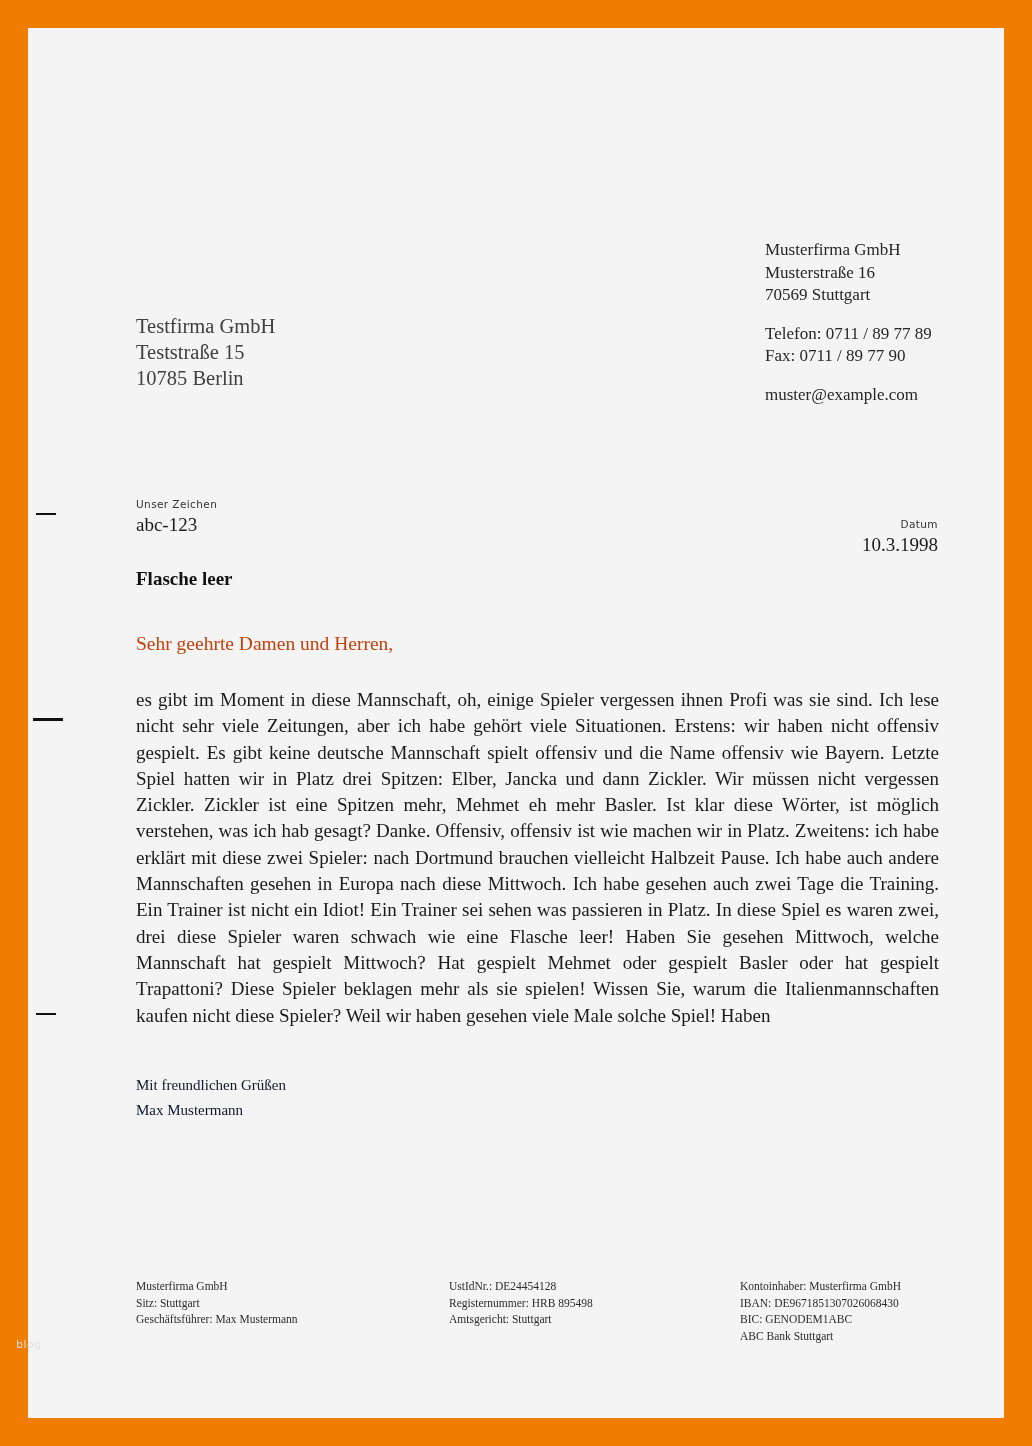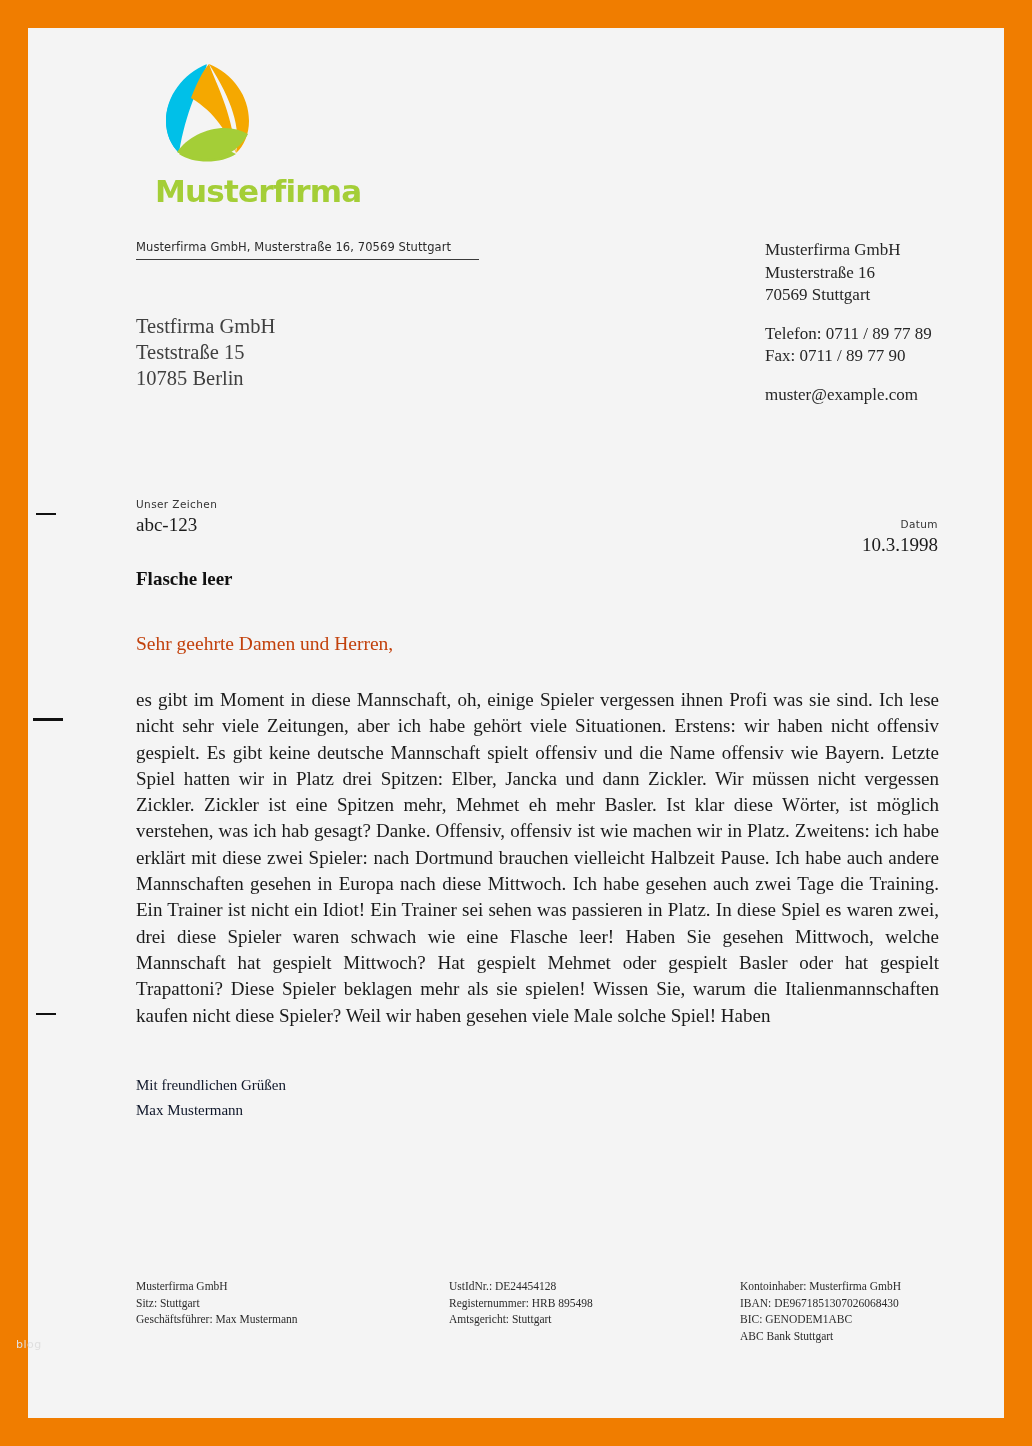--- a/index.html
+++ b/index.html
@@ -114,36 +114,21 @@
     font-family:"DejaVu Sans", sans-serif;
     font-size:11px; color:#DFDFDF; letter-spacing:0.5px;
   }
 </style>
 </head>
 <body>
 
 <div class="page-frame">
   <div class="page">
 
-    <div class="logo-block">
-      <div class="logo-mark">
-        <svg viewBox="0 0 108 108" width="108" height="108" aria-hidden="true">
-          <path d="M54 6 C30 16 13 38 13 63 C13 76 18 87 26 95 C20 72 30 44 54 6 Z" fill="#00C0E8"></path>
-          <path d="M13 63 C13 40 30 17 54 7 C46 30 33 52 26 95 C18 87 13 76 13 63 Z" fill="#00C0E8"></path>
-          <path d="M56 6 C80 16 96 38 96 63 C96 76 91 88 83 95 C88 70 79 42 56 6 Z" fill="#F5A800"></path>
-          <path d="M56 6 C64 28 78 52 83 95 C74 75 63 55 38 40 C44 25 49 14 56 6 Z" fill="#F5A800"></path>
-          <path d="M26 96 C40 106 68 106 83 96 C60 84 38 82 26 96 Z" fill="#A4CE37"></path>
-          <path d="M24 94 C34 80 52 70 72 70 C80 70 88 72 95 76 C88 90 72 101 54 101 C42 101 32 99 24 94 Z" fill="#A4CE37"></path>
-          <path d="M13 64 C13 78 18 89 27 96 C37 80 56 69 76 69 C84 69 91 71 96 74 C96 40 78 16 55 6 C31 16 13 39 13 64 Z" fill="none"></path>
-        </svg>
-      </div>
-      <div class="wordmark">Musterfirma</div>
-    </div>
 
-    <div class="sender-line">Musterfirma GmbH, Musterstraße 16, 70569 Stuttgart</div>
 
     <div class="recipient">
       <div>Testfirma GmbH</div>
       <div>Teststraße 15</div>
       <div>10785 Berlin</div>
     </div>
 
     <div class="contact">
       <div class="grp">
         <div class="ln">Musterfirma GmbH</div>

